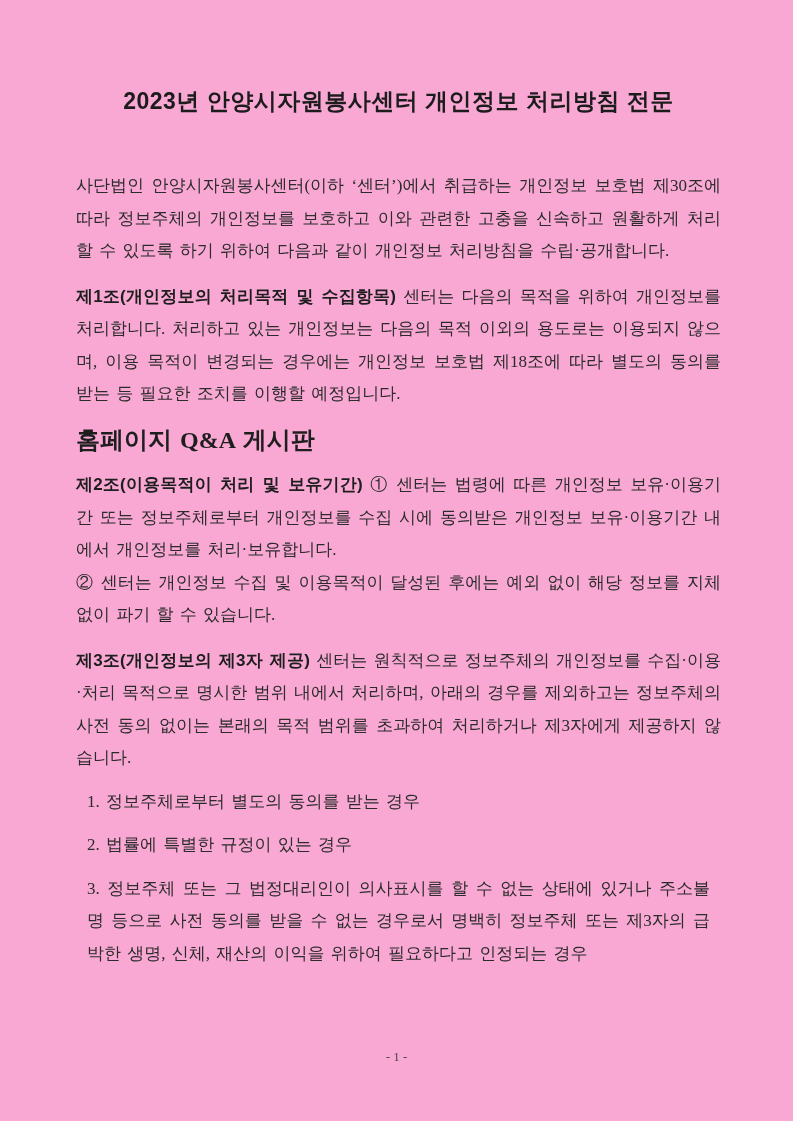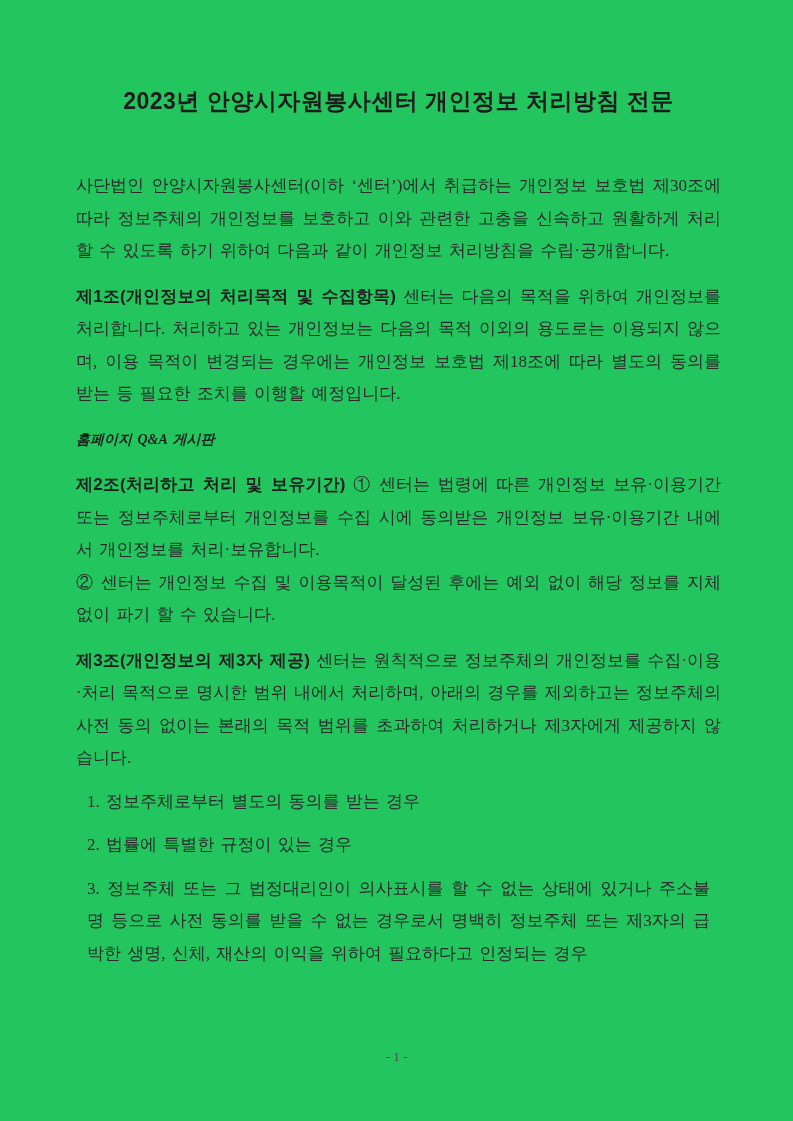--- a/index.html
+++ b/index.html
@@ -5,21 +5,21 @@
   html, body {
     margin: 0;
     padding: 0;
     background: #ffffff;
   }
   .page {
     position: relative;
     width: 793px;
     height: 1121px;
     margin: 0 auto;
-    background: #22c55e;
+    background: #f9a8d4;
     box-sizing: border-box;
     padding: 86px 72px 0 76px;
     overflow: hidden;
     font-family: "Liberation Serif", "DejaVu Serif", serif;
     color: #2b2b2b;
   }
   .doc-title {
     font-family: "Liberation Sans", "DejaVu Sans", sans-serif;
     font-weight: bold;
     font-size: 23px;
@@ -38,23 +38,22 @@
   }
   .para:last-of-type { margin-bottom: 0; }
   .runin-heading {
     font-family: "Liberation Sans", "DejaVu Sans", sans-serif;
     font-weight: bold;
     color: #1e1e1e;
     letter-spacing: 0.2px;
   }
   .serif-heading {
     font-weight: bold;
-    font-size: 14px;
+    font-size: 24px;
     color: #1e1e1e;
-    font-style: italic;
   }
   .list-block div { margin: 11px; }
   .page-footer {
     position: absolute;
     left: 0;
     right: 0;
     bottom: 56px;
     text-align: center;
     font-size: 13px;
     color: #4a4a4a;
@@ -73,21 +72,21 @@
   <p class="para">
     <strong class="runin-heading">제1조(개인정보의 처리목적 및 수집항목)</strong><span> 센터는 다음의 목적을 위하여 개인정보를 처리합니다. 처리하고 있는 개인정보는 다음의 목적 이외의 용도로는 이용되지 않으며, 이용 목적이 변경되는 경우에는 개인정보 보호법 제18조에 따라 별도의 동의를 받는 등 필요한 조치를 이행할 예정입니다.</span>
   </p>
 
   <div class="para">
     <div class="serif-heading">홈페이지 Q&amp;A 게시판</div>
   </div>
 
   <div class="para">
     <div>
-      <strong class="runin-heading">제2조(처리하고 처리 및 보유기간)</strong><span> ① 센터는 법령에 따른 개인정보 보유·이용기간 또는 정보주체로부터 개인정보를 수집 시에 동의받은 개인정보 보유·이용기간 내에서 개인정보를 처리·보유합니다.</span>
+      <strong class="runin-heading">제2조(이용목적이 처리 및 보유기간)</strong><span> ① 센터는 법령에 따른 개인정보 보유·이용기간 또는 정보주체로부터 개인정보를 수집 시에 동의받은 개인정보 보유·이용기간 내에서 개인정보를 처리·보유합니다.</span>
     </div>
     <div>② 센터는 개인정보 수집 및 이용목적이 달성된 후에는 예외 없이 해당 정보를 지체 없이 파기 할 수 있습니다.</div>
   </div>
 
   <p class="para">
     <strong class="runin-heading">제3조(개인정보의 제3자 제공)</strong><span> 센터는 원칙적으로 정보주체의 개인정보를 수집·이용·처리 목적으로 명시한 범위 내에서 처리하며, 아래의 경우를 제외하고는 정보주체의 사전 동의 없이는 본래의 목적 범위를 초과하여 처리하거나 제3자에게 제공하지 않습니다.</span>
   </p>
 
   <div class="para list-block">
     <div>1. 정보주체로부터 별도의 동의를 받는 경우</div>

